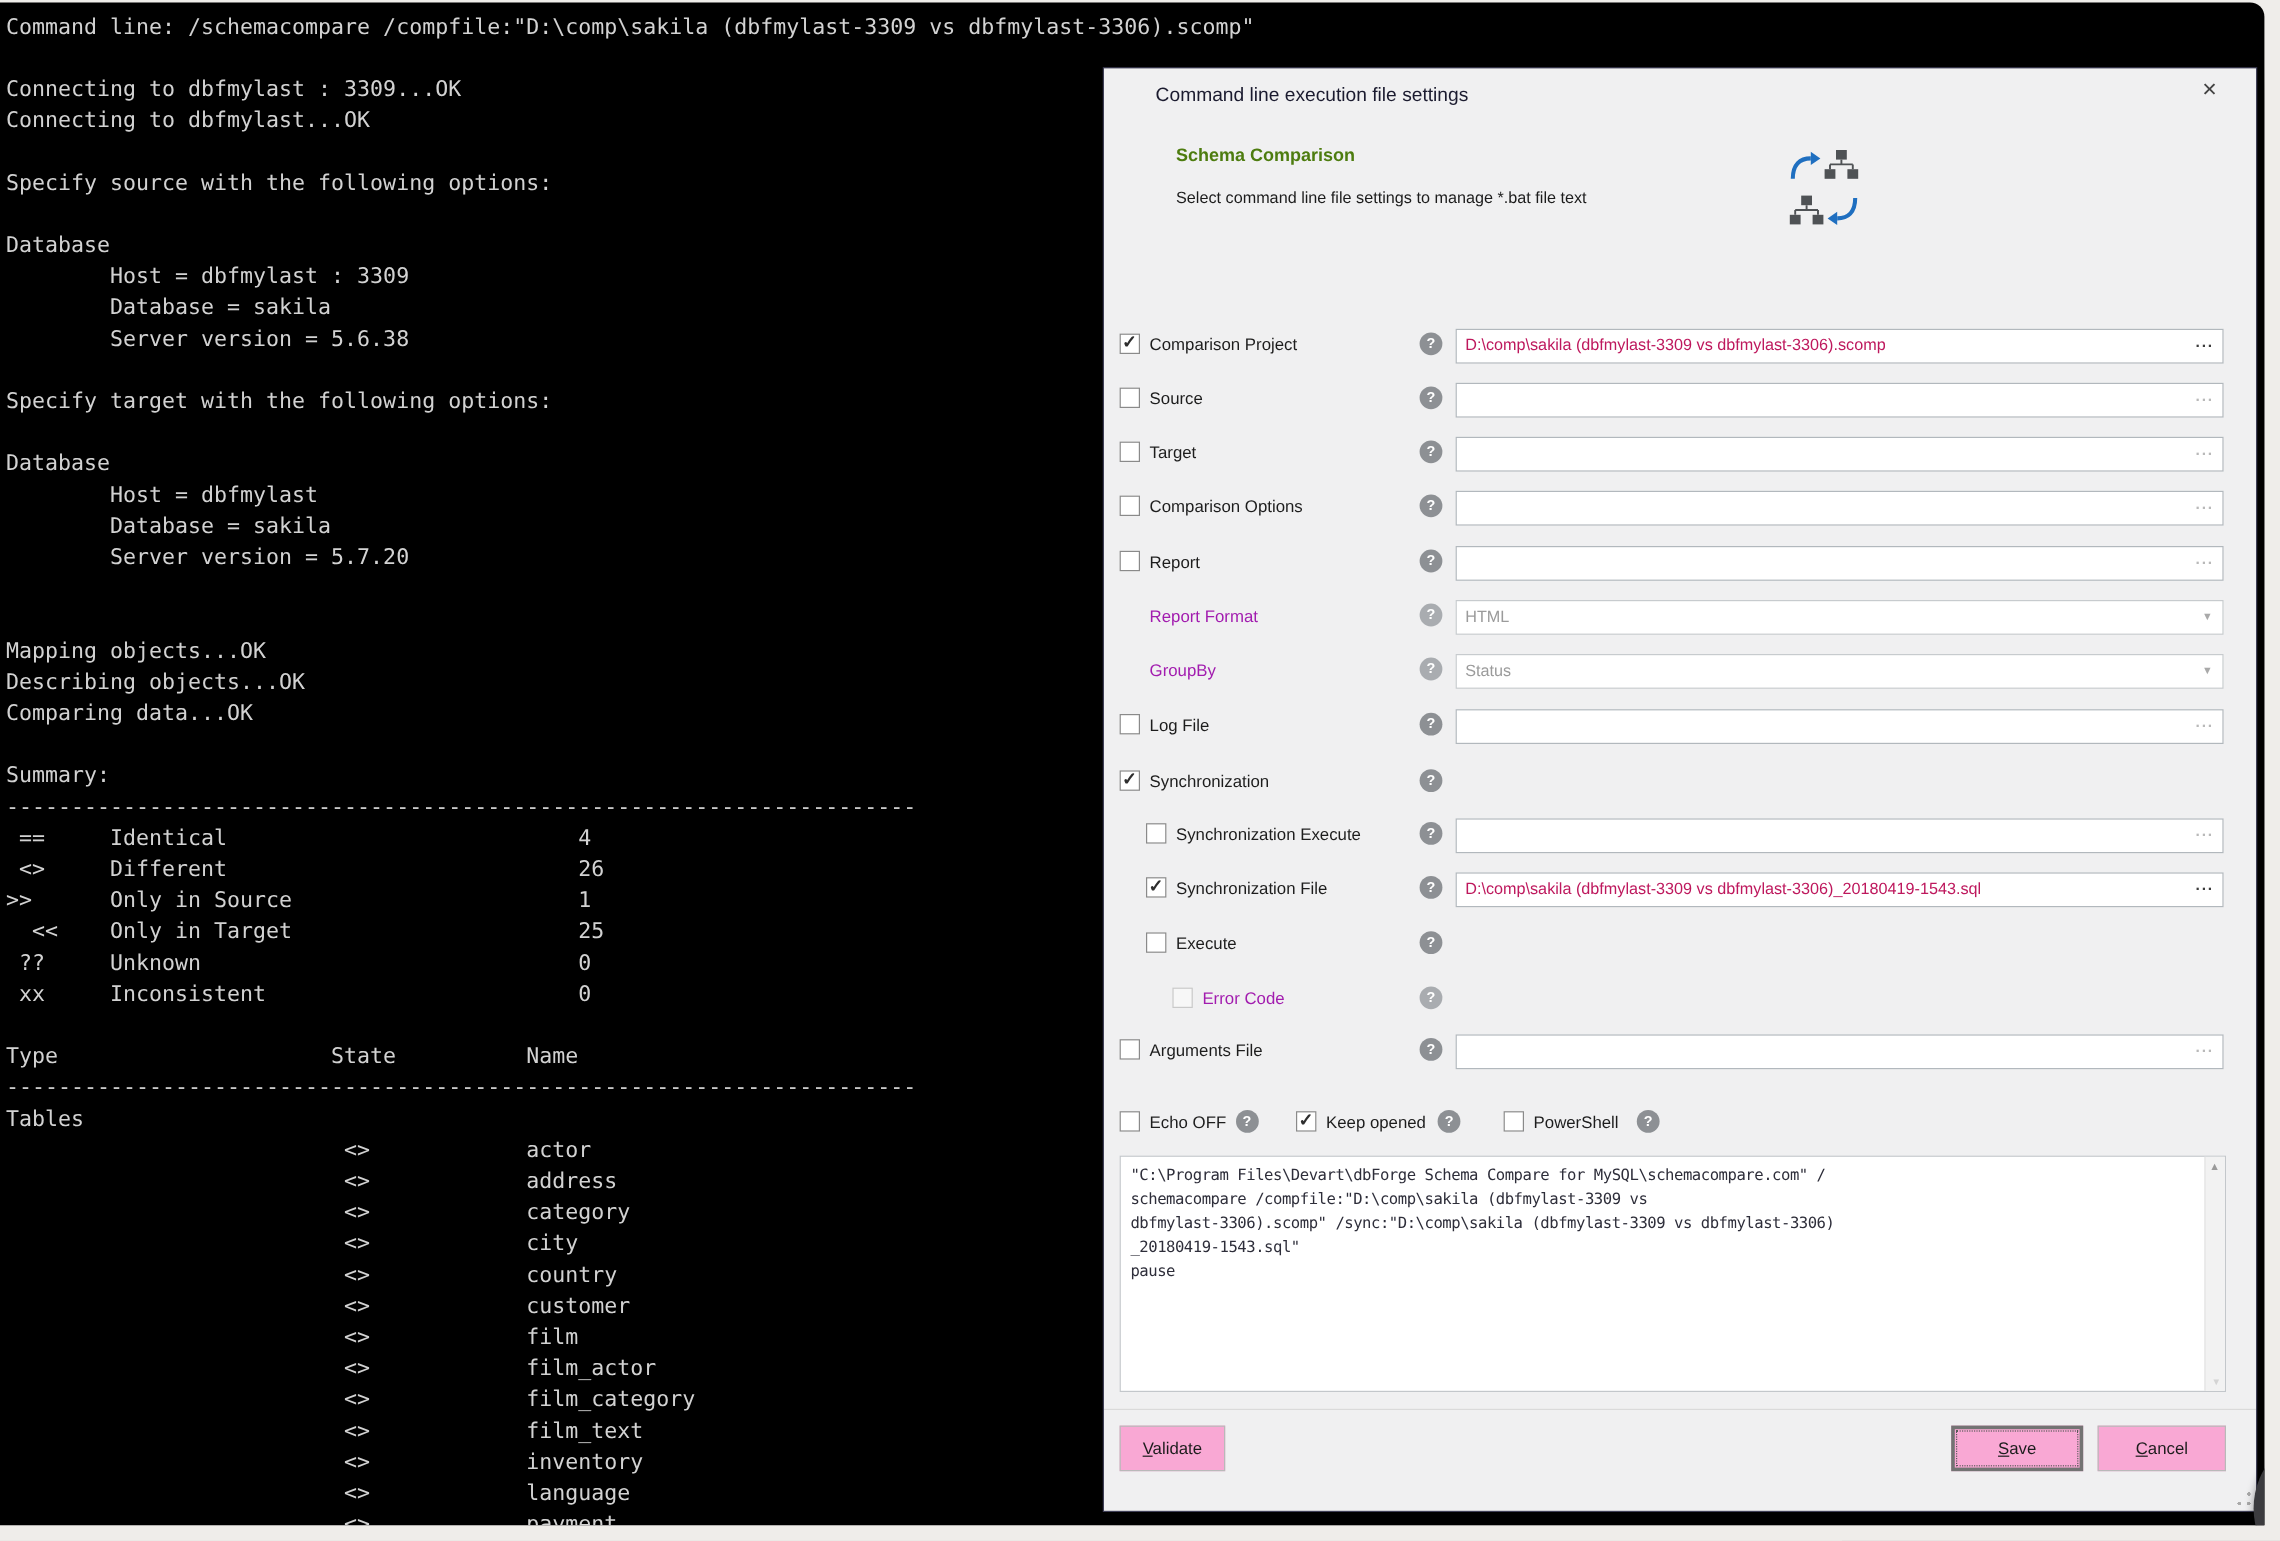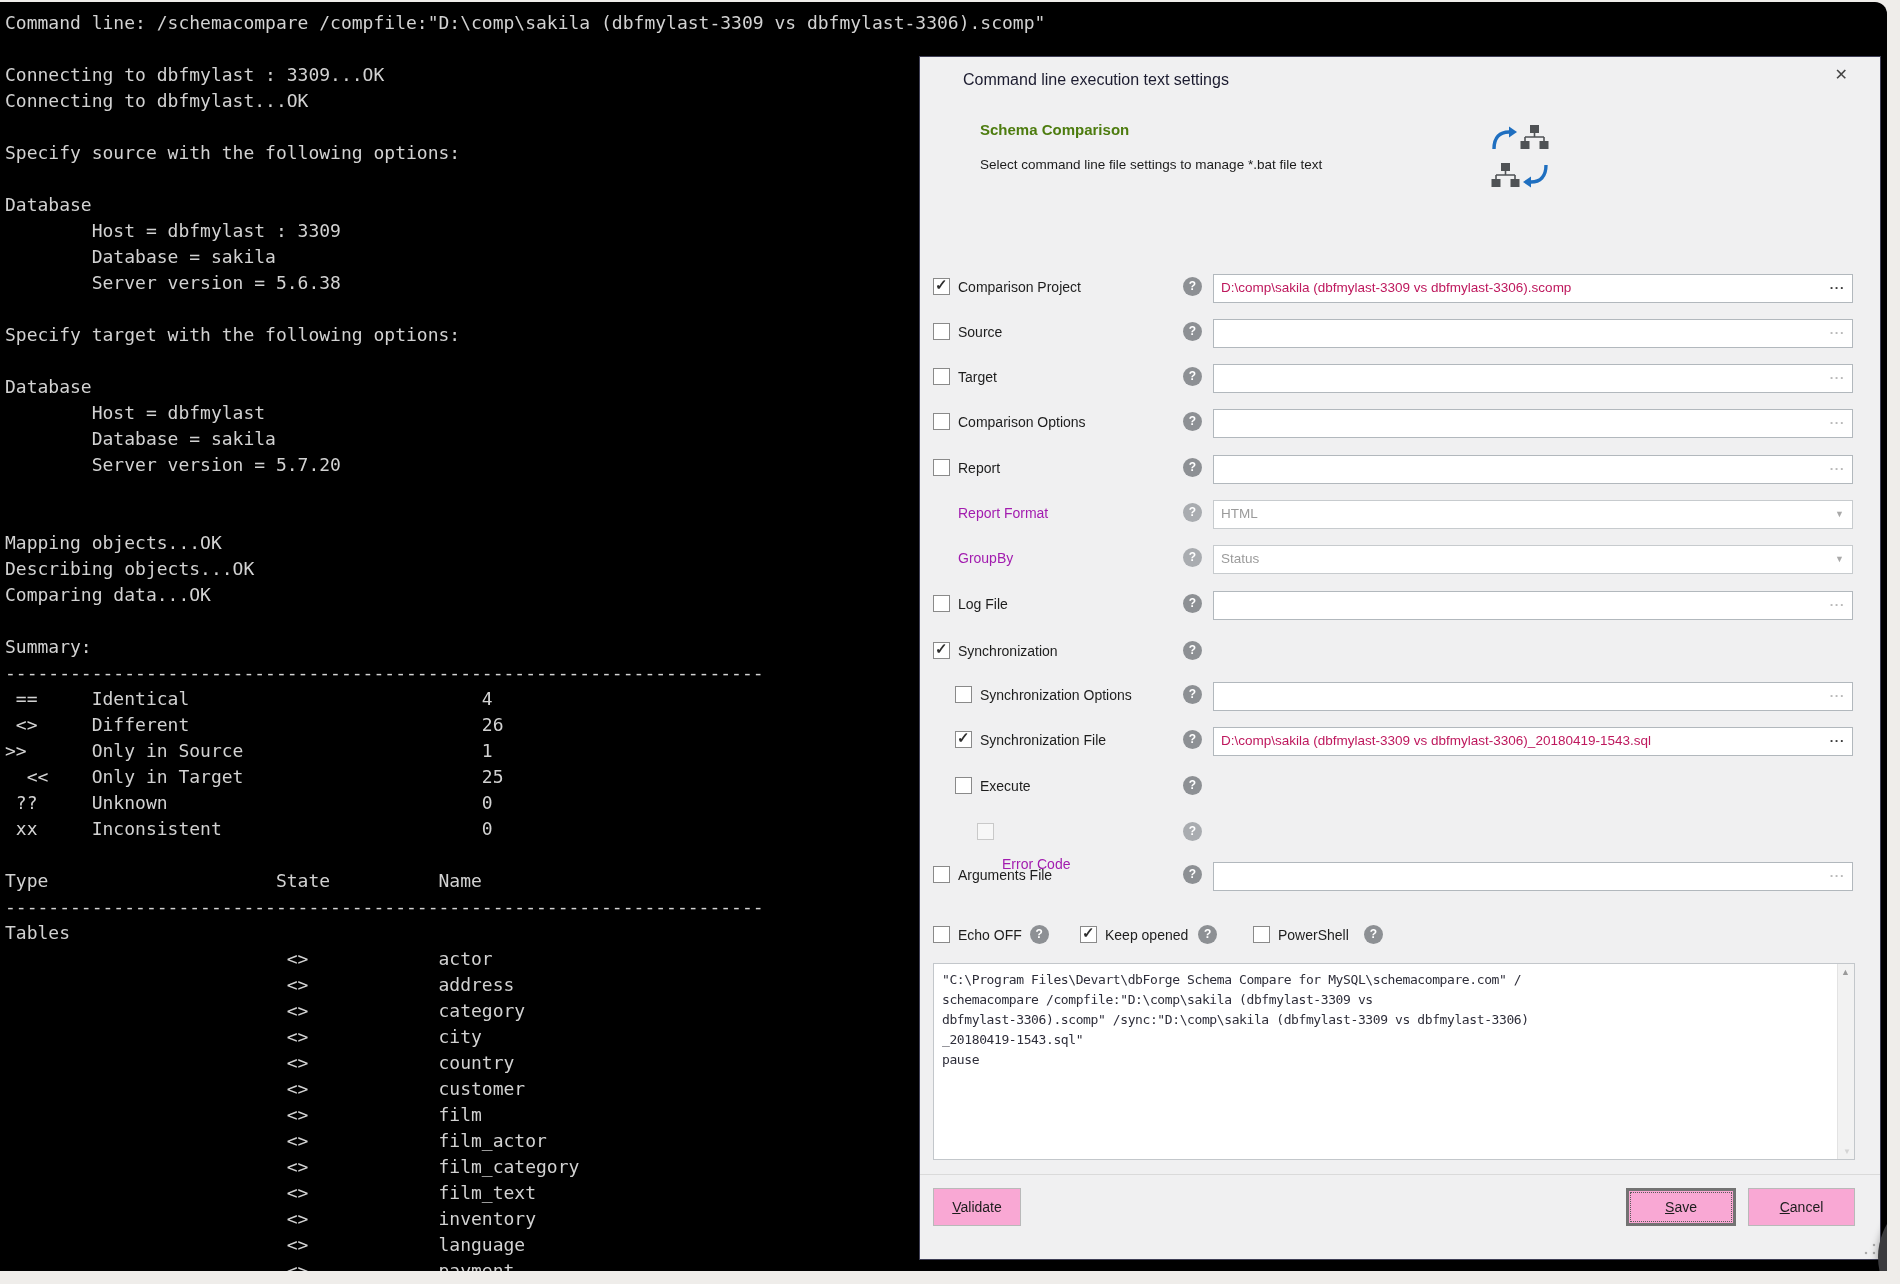--- a/index.html
+++ b/index.html
@@ -116,21 +116,21 @@
                           &lt;&gt;            customer
                           &lt;&gt;            film
                           &lt;&gt;            film_actor
                           &lt;&gt;            film_category
                           &lt;&gt;            film_text
                           &lt;&gt;            inventory
                           &lt;&gt;            language
                           &lt;&gt;            payment</pre>
 
     <div class="dialog">
-      <div class="dlg-title">Command line execution text settings</div>
+      <div class="dlg-title">Command line execution file settings</div>
       <div class="close-x">✕</div>
 
       <div class="hdr-title">Schema Comparison</div>
       <div class="hdr-sub">Select command line file settings to manage *.bat file text</div>
 
       <div class="cmp-icon">
         <svg width="60" height="66" viewBox="0 0 60 66">
 
           <g fill="#4f5255" stroke="#4f5255">
             <rect x="40" y="0" width="9" height="8" stroke="none"></rect>
@@ -229,21 +229,21 @@
           </div>
           <div class="row" style="top: 585px;">
             <div class="cb checked" style="left: 13px;">
               <span class="tick">✓</span>
             </div>
             <span class="lbl" style="left: 38px;">Synchronization</span>
             <span class="help">?</span>
           </div>
           <div class="row" style="top: 629px;">
             <div class="cb" style="left: 35px;"></div>
-            <span class="lbl" style="left: 60px;">Synchronization Options</span>
+            <span class="lbl" style="left: 60px;">Synchronization Execute</span>
             <span class="help">?</span>
             <div class="field">
               <span class="val"></span>
               <span class="browse light">...</span>
             </div>
           </div>
           <div class="row" style="top: 674px;">
             <div class="cb checked" style="left: 35px;">
               <span class="tick">✓</span>
             </div>
@@ -254,21 +254,21 @@
               <span class="browse">...</span>
             </div>
           </div>
           <div class="row" style="top: 720px;">
             <div class="cb" style="left: 35px;"></div>
             <span class="lbl" style="left: 60px;">Execute</span>
             <span class="help">?</span>
           </div>
           <div class="row" style="top: 766px;">
             <div class="cb disabled" style="left: 57px;"></div>
-            <span class="lbl dim" style="left: 82px; margin-top: 32px;">Error Code</span>
+            <span class="lbl dim" style="left: 82px;">Error Code</span>
             <span class="help dim">?</span>
           </div>
           <div class="row" style="top: 809px;">
             <div class="cb" style="left: 13px;"></div>
             <span class="lbl" style="left: 38px;">Arguments File</span>
             <span class="help">?</span>
             <div class="field">
               <span class="val"></span>
               <span class="browse light">...</span>
             </div>

